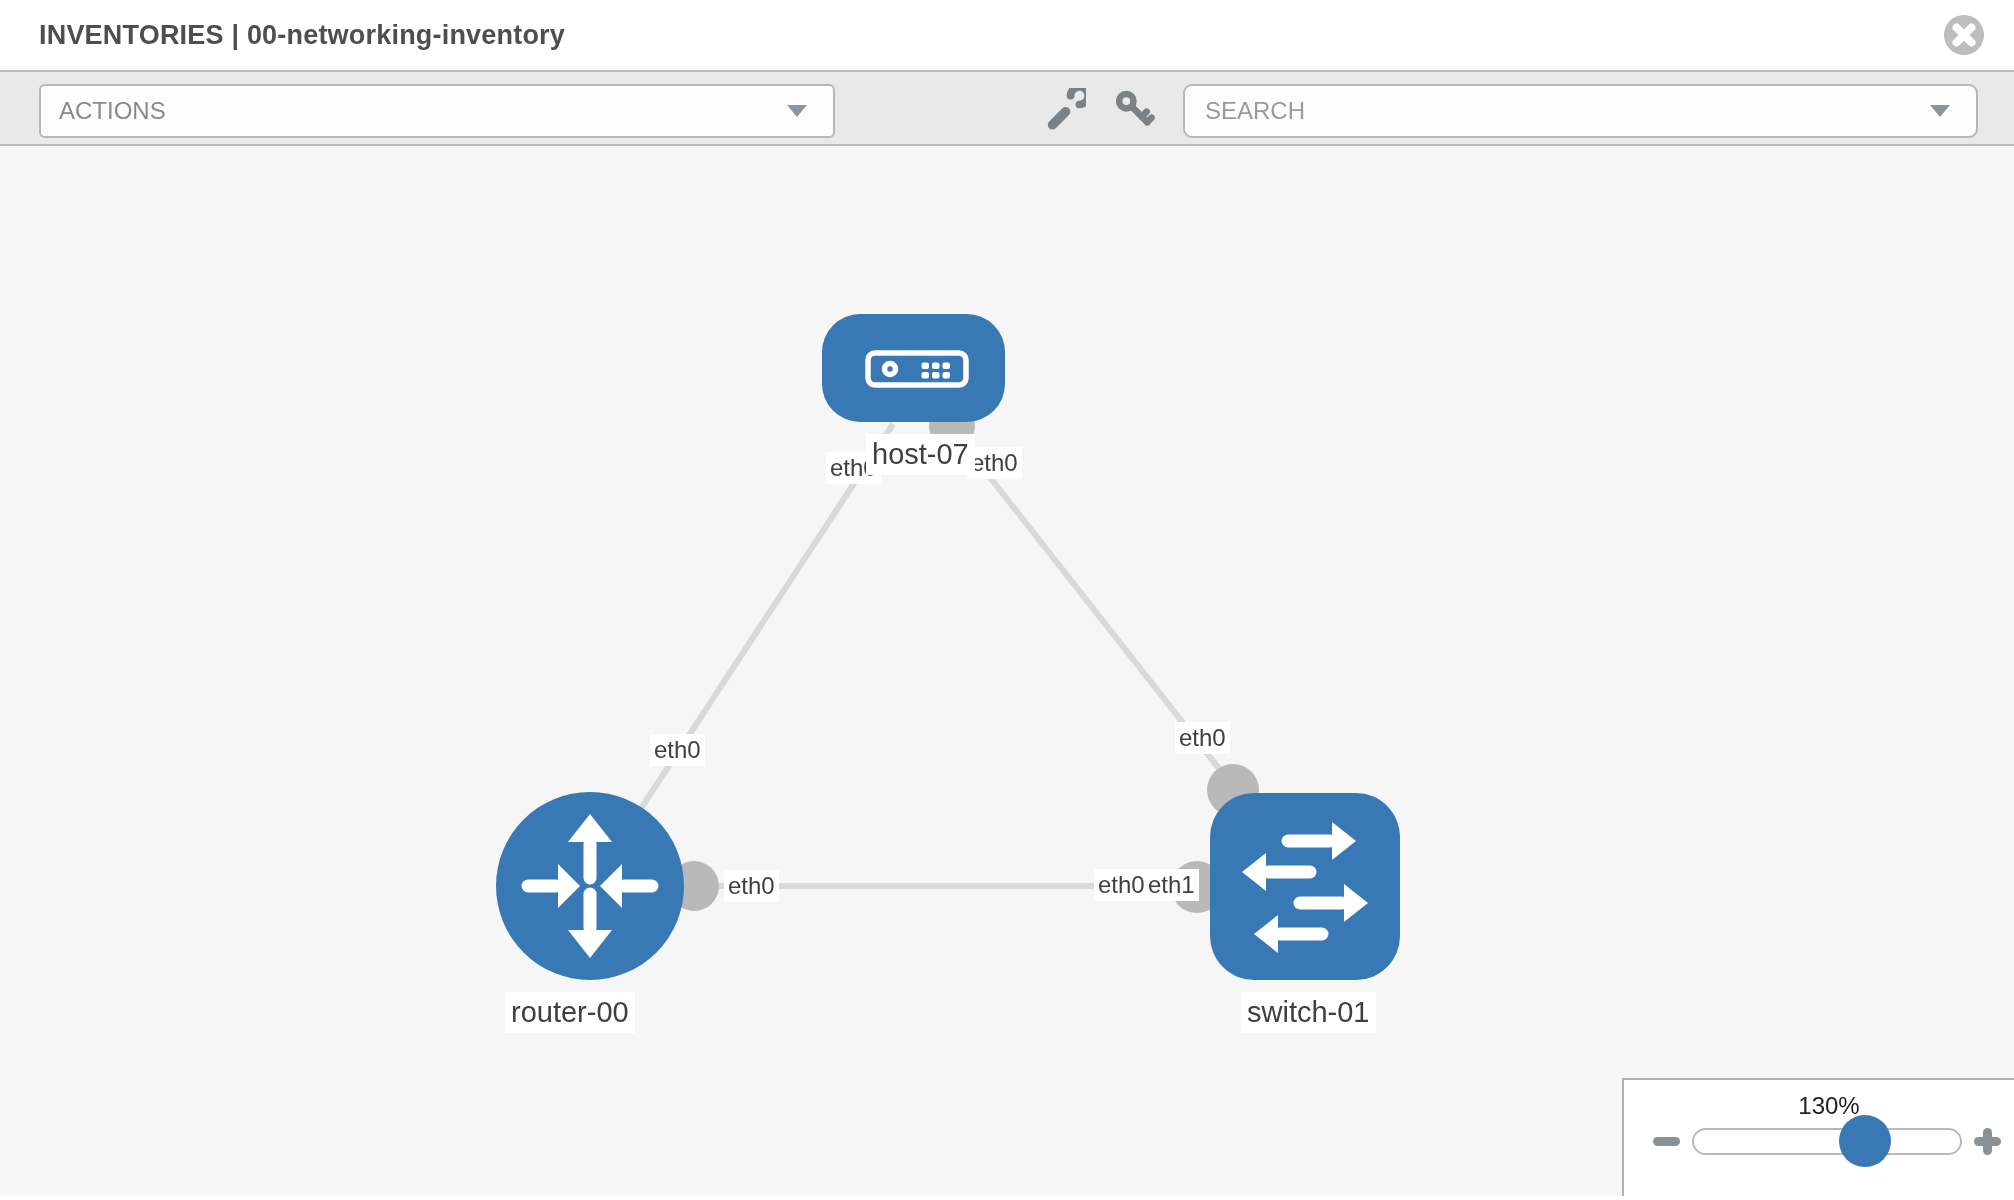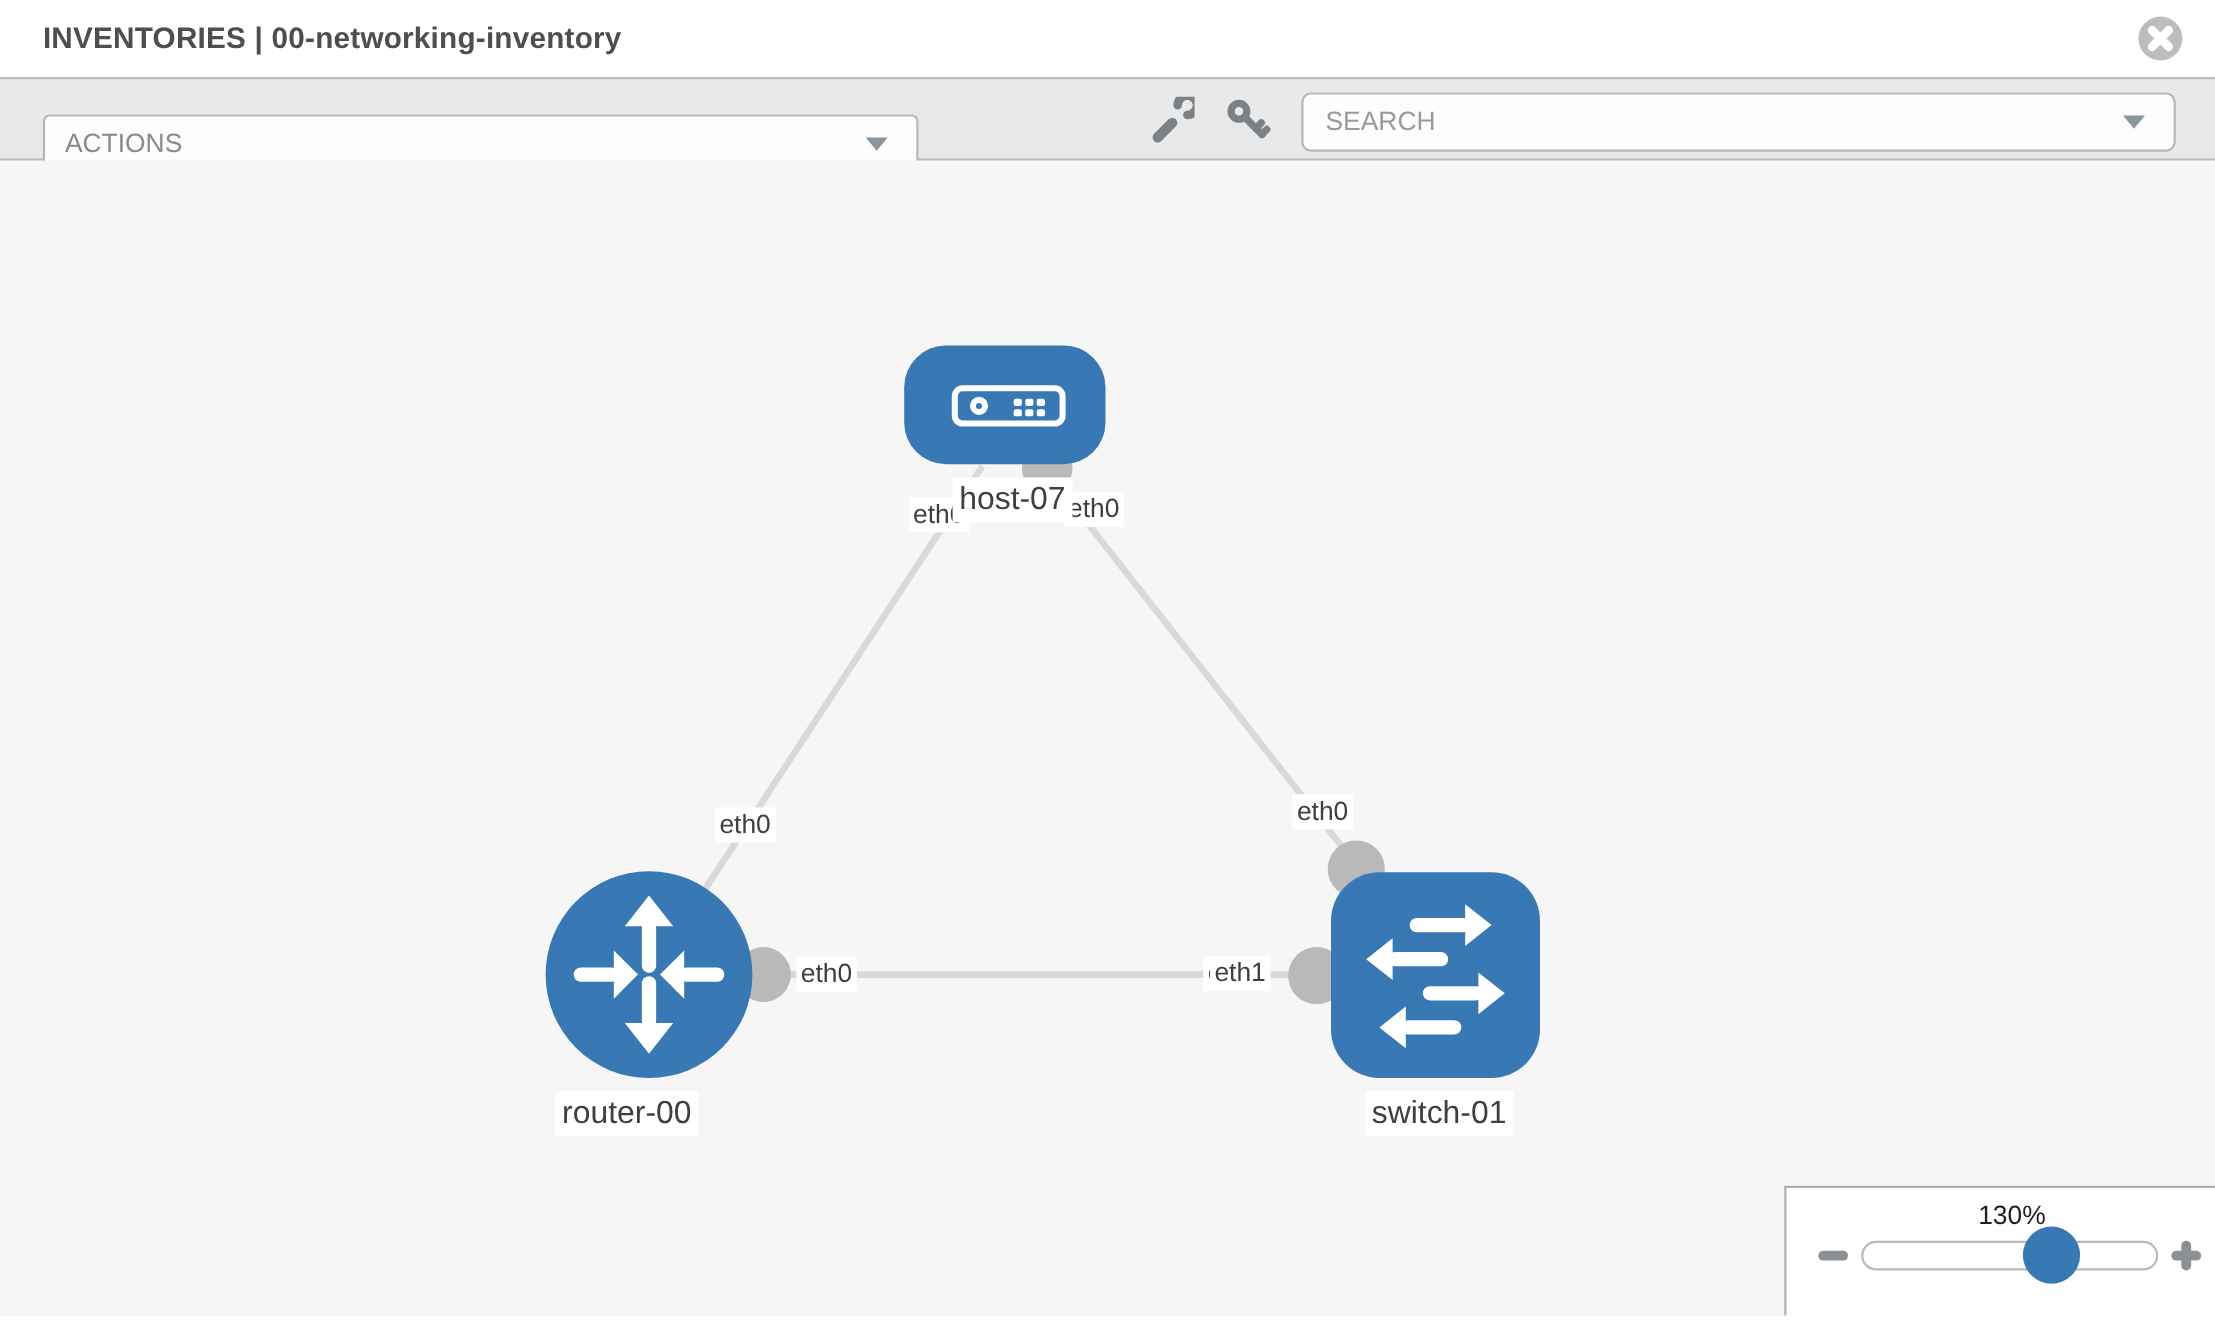--- a/index.html
+++ b/index.html
@@ -12,21 +12,21 @@
     font-size:27px; font-weight:700; color:#4e4e4e; letter-spacing:.2px; }
   .close-btn { position:absolute; right:28px; top:13px; width:44px; height:44px;
     border:none; background:transparent; cursor:pointer; padding:0; }
 
   
   .toolbar { position:relative; height:76px; background:#e9e9e9;
     border-top:2px solid #bcbcbc; border-bottom:2px solid #bcbcbc; }
   .combo { position:absolute; top:12px; height:54px; background:#fdfdfd;
     border:2px solid #b7b7b7; display:flex; align-items:center; }
   .combo-actions { left:39px; width:796px; border-radius:6px;
-    padding:0 26px 0 18px; justify-content:space-between; cursor:pointer;margin-top:20px; }
+    padding:0 26px 0 18px; justify-content:space-between; cursor:pointer; }
   .combo-actions span.lbl { font-size:24px; color:#8a8a8a; }
   .combo-search { left:1183px; width:795px; border-radius:9px; padding:0 26px 0 0;justify-content:center; }
   .combo-search input { flex:1; height:100%; border:none; outline:none;
     background:transparent; font-size:24px; color:#666; padding:0 0 0 20px;
     font-family:"Liberation Sans", sans-serif; }
   .combo-search input::placeholder { color:#9a9a9a; opacity:1; }
   .caret { width:0; height:0; border-left:10px solid transparent;
     border-right:10px solid transparent; border-top:12px solid #8b959d; }
   .tool-btn { position:absolute; top:10px; width:48px; height:56px; border:none;
     background:transparent; cursor:pointer; display:flex; align-items:center;
@@ -165,21 +165,21 @@
         <polygon points="1254,788 1278,769 1278,807" stroke="none"></polygon>
       </g>
     </g>
   </svg>
 
   <div class="if-label" style="left:826px; top:306px;">eth0</div>
   <div class="if-label" style="left:967px; top:301px;">eth0</div>
   <div class="if-label" style="left:650px; top:588px;">eth0</div>
   <div class="if-label" style="left:724px; top:724px;">eth0</div>
   <div class="if-label" style="left:1094px; top:723px;">eth0</div>
-  <div class="if-label" style="left:1100px; top:723px;">eth1</div>
+  <div class="if-label" style="left:1144px; top:723px;">eth1</div>
   <div class="if-label" style="left:1175px; top:576px;">eth0</div>
 
   <div class="node-label" style="left:866px; top:288px;">host-07</div>
   <div class="node-label" style="left:505px; top:846px;">router-00</div>
   <div class="node-label" style="left:1241px; top:846px;">switch-01</div>
 
   <div class="zoom-panel">
     <div class="zoom-level">130%</div>
     <button class="zoom-minus"></button>
     <div class="zoom-track"></div>

